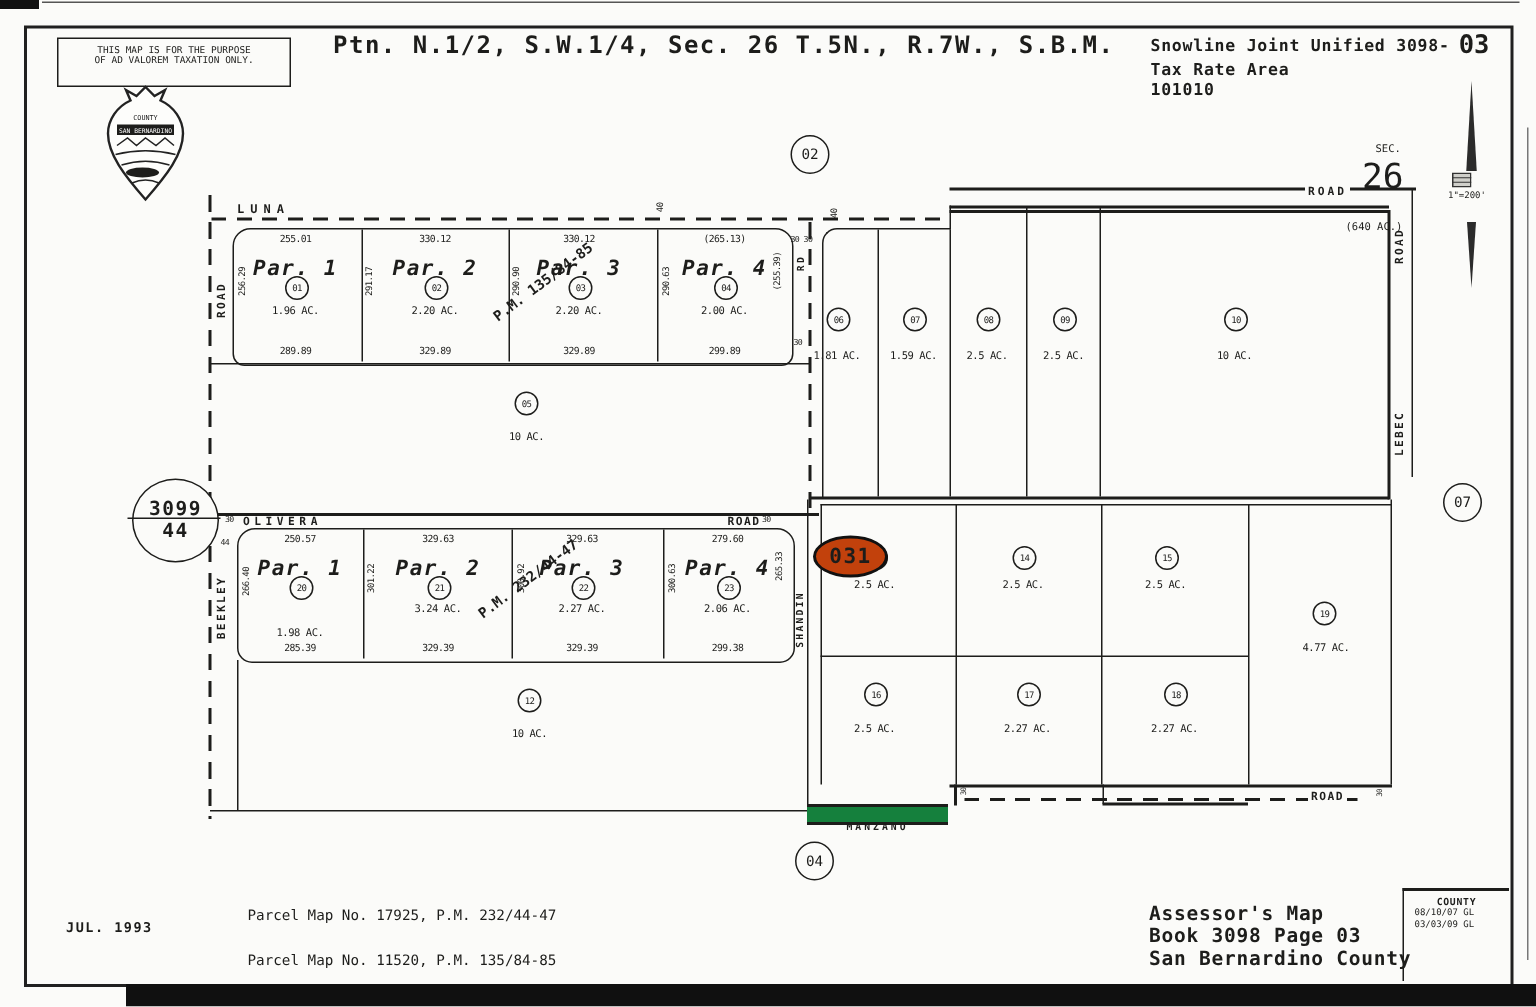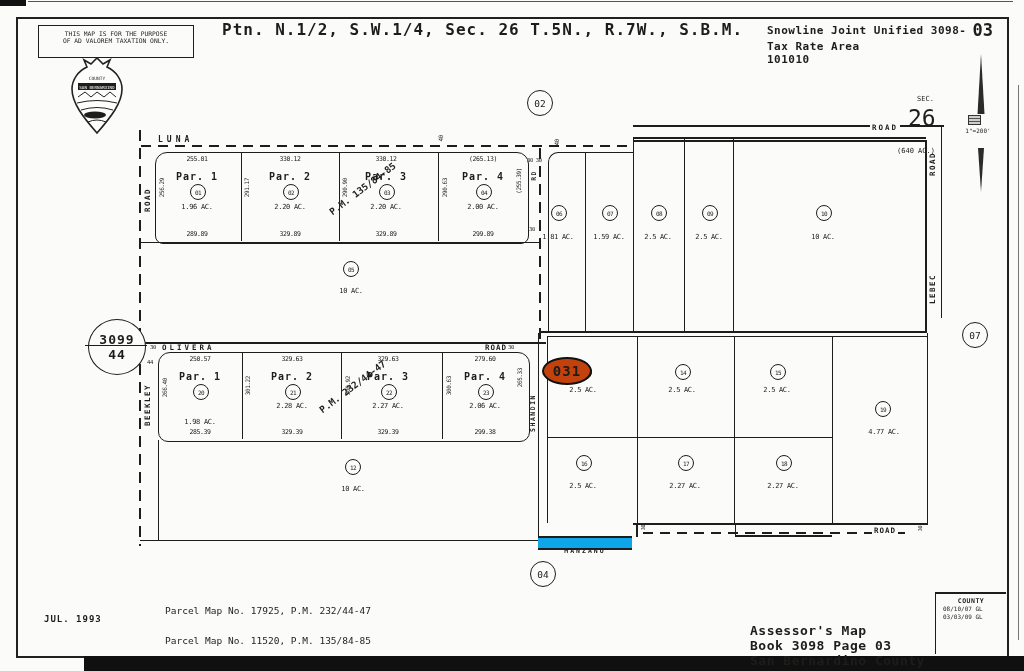--- a/index.html
+++ b/index.html
@@ -3,21 +3,21 @@
 <meta charset="utf-8">
 <style>
   html,body{margin:0;padding:0;}
   #page{position:relative;width:1024px;height:671px;background:#fbfbf9;overflow:hidden;
         font-family:"DejaVu Sans Mono",monospace;color:#1d1d1b;}
   .abs{position:absolute;}
   .lbl{position:absolute;color:#1d1d1b;white-space:nowrap;z-index:4;font-family:"DejaVu Sans Mono",monospace;}
   .dim{font-size:6.5px;letter-spacing:-0.4px;}
   .tick{font-size:5.5px;letter-spacing:-0.4px;}
   .area{font-size:7px;letter-spacing:-0.3px;}
-  .parname{font-size:10px;font-weight:bold;letter-spacing:1px;}
+  .parname{font-size:14px;font-weight:bold;letter-spacing:1px;font-style:italic;}
   .ctr{text-align:center;}
   .vtxt{position:absolute;writing-mode:vertical-rl;transform:rotate(180deg);z-index:4;
         color:#1d1d1b;white-space:nowrap;font-family:"DejaVu Sans Mono",monospace;}
   .vdim{font-size:6px;letter-spacing:-0.4px;}
   .vroad{font-size:7.5px;font-weight:bold;letter-spacing:1.5px;}
   .hline{position:absolute;background:#1d1d1b;height:1.2px;z-index:1;}
   .vline{position:absolute;background:#1d1d1b;width:1.2px;z-index:1;}
   .thick{height:2.2px;}
   .vthick{width:2px;}
   .dashh{position:absolute;height:1.6px;z-index:1;
@@ -179,21 +179,21 @@
   <div class="lbl parname ctr" style="left:262px;top:371px;width:60px;">Par. 2</div>
   <div class="lbl parname ctr" style="left:358px;top:371px;width:60px;">Par. 3</div>
   <div class="lbl parname ctr" style="left:455px;top:371px;width:60px;">Par. 4</div>
 
   <div class="circ" style="left:193px;top:384px;width:14px;height:14px;">20</div>
   <div class="circ" style="left:285px;top:384px;width:14px;height:14px;">21</div>
   <div class="circ" style="left:381px;top:384px;width:14px;height:14px;">22</div>
   <div class="circ" style="left:478px;top:384px;width:14px;height:14px;">23</div>
 
   <div class="lbl area ctr" style="left:170px;top:418px;width:60px;">1.98 AC.</div>
-  <div class="lbl area ctr" style="left:262px;top:402px;width:60px;">2.28 AC.</div>
+  <div class="lbl area ctr" style="left:262px;top:402px;width:60px;">3.24 AC.</div>
   <div class="lbl area ctr" style="left:358px;top:402px;width:60px;">2.27 AC.</div>
   <div class="lbl area ctr" style="left:455px;top:402px;width:60px;">2.06 AC.</div>
 
   <div class="lbl dim ctr" style="left:170px;top:428px;width:60px;">285.39</div>
   <div class="lbl dim ctr" style="left:262px;top:428px;width:60px;">329.39</div>
   <div class="lbl dim ctr" style="left:358px;top:428px;width:60px;">329.39</div>
   <div class="lbl dim ctr" style="left:455px;top:428px;width:60px;">299.38</div>
 
   <div class="vtxt vdim" style="left:161px;top:378px;">266.40</div>
   <div class="vtxt vdim" style="left:244px;top:376px;">301.22</div>
@@ -256,38 +256,38 @@
   <div class="circ" style="left:776px;top:455px;width:14px;height:14px;">18</div>
   <div class="lbl area ctr" style="left:561px;top:482px;width:44px;">2.5 AC.</div>
   <div class="lbl area ctr" style="left:663px;top:482px;width:44px;">2.27 AC.</div>
   <div class="lbl area ctr" style="left:761px;top:482px;width:44px;">2.27 AC.</div>
 
   <div class="circ" style="left:345px;top:459px;width:14px;height:14px;">12</div>
   <div class="lbl area ctr" style="left:329px;top:485px;width:48px;">10 AC.</div>
   <div class="vline" style="left:158px;top:440px;height:100px;"></div>
   <div class="hline" style="left:140px;top:540px;width:398px;"></div>
 
-  <div class="abs" style="left:538px;top:536px;width:94px;height:10px;border-top:2.4px solid #1d1d1b;border-bottom:2.4px solid #1d1d1b;z-index:4;background:#0ea5e9;text-align:center;">
+  <div class="abs" style="left:538px;top:536px;width:94px;height:10px;border-top:2.4px solid #1d1d1b;border-bottom:2.4px solid #1d1d1b;z-index:4;background:#15803d;text-align:center;">
     <span style="font-size:6.5px;font-weight:bold;letter-spacing:2px;line-height:9px;">MANZANO</span>
   </div>
   <div class="hline thick" style="left:633px;top:523px;width:295px;"></div>
   <div class="vline vthick" style="left:636px;top:523px;height:14px;"></div>
   <div class="dashh" style="left:643px;top:532px;width:262px;"></div>
   <div class="hline thick" style="left:735px;top:535px;width:97px;"></div>
   <div class="vline" style="left:735px;top:523px;height:13px;"></div>
   <div class="lbl roadlbl" style="left:872px;top:526px;letter-spacing:1px;">ROAD</div>
   <div class="vtxt vdim" style="left:640px;top:525px;font-size:5px;">30</div>
   <div class="vtxt vdim" style="left:917px;top:526px;font-size:5px;">30</div>
 
   <div class="lbl" style="left:44px;top:614px;font-size:9px;font-weight:bold;letter-spacing:1px;">JUL. 1993</div>
   <div class="abs" style="left:165px;top:605px;z-index:4;">
     <div style="font-size:9.5px;line-height:12px;">Parcel Map No. 17925, P.M. 232/44-47</div>
     <div style="font-size:9.5px;line-height:12px;margin-top:18px;">Parcel Map No. 11520, P.M. 135/84-85</div>
   </div>
-  <div class="abs" style="left:750px;top:602px;z-index:4;margin-top:21px;">
+  <div class="abs" style="left:766px;top:602px;z-index:4;">
     <div style="font-size:13px;font-weight:bold;line-height:15px;letter-spacing:0.5px;">Assessor's Map</div>
     <div style="font-size:13px;font-weight:bold;line-height:15px;letter-spacing:0.5px;">Book 3098 Page 03</div>
     <div style="font-size:13px;font-weight:bold;line-height:15px;letter-spacing:0.5px;">San Bernardino County</div>
   </div>
   <div class="abs" style="left:935px;top:592px;width:70px;height:60px;border-top:2.6px solid #1d1d1b;border-left:1.4px solid #1d1d1b;z-index:4;">
     <div class="ctr" style="font-size:6.5px;font-weight:bold;margin-top:3px;letter-spacing:0.5px;">COUNTY</div>
     <div style="font-size:6px;line-height:8px;padding-left:7px;">08/10/07 GL</div>
     <div style="font-size:6px;line-height:8px;padding-left:7px;">03/03/09 GL</div>
   </div>
 

